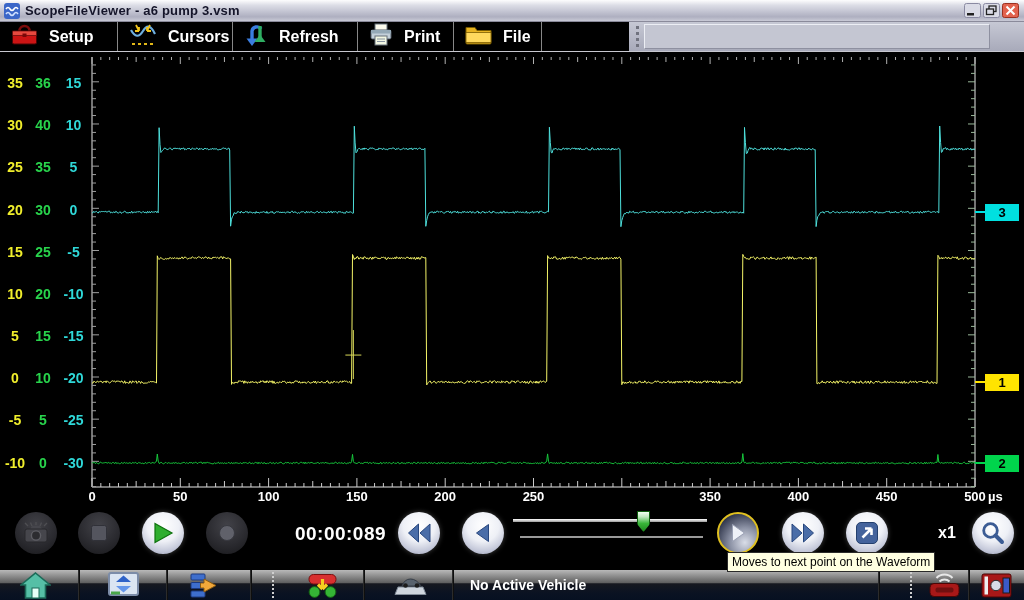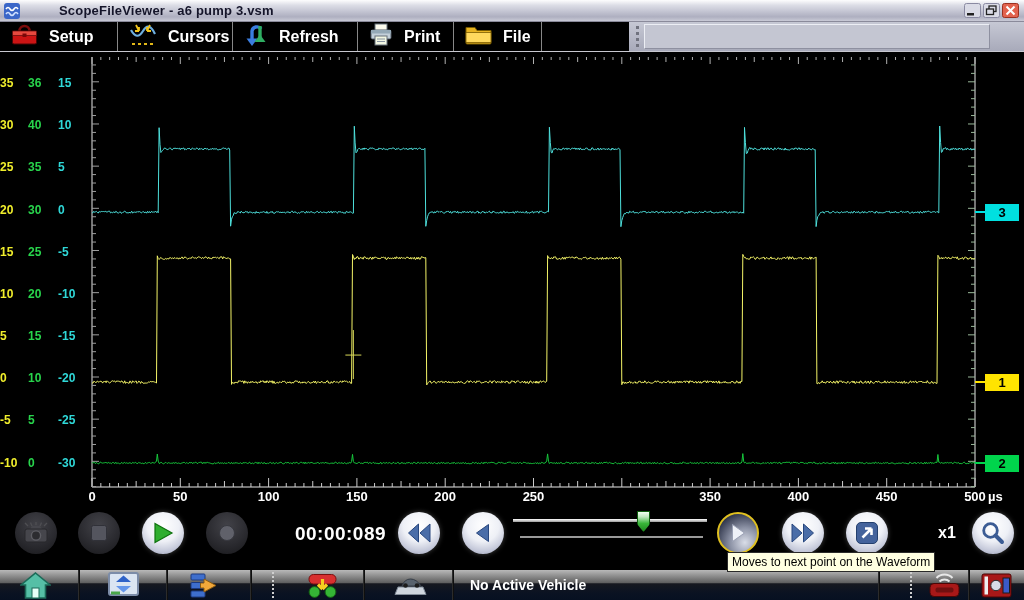--- a/index.html
+++ b/index.html
@@ -2,21 +2,21 @@
 <html><head>
 <meta charset="utf-8">
 <style>
   * { margin:0; padding:0; box-sizing:border-box; }
   body { background:#222; font-family:"Liberation Sans", sans-serif; }
   #screen { position:relative; width:1024px; height:600px; overflow:hidden; background:#000; }
 
   
   .titlebar { position:absolute; left:0; top:0; width:1024px; height:22px;
     background:linear-gradient(180deg,#fdfdfe 0%,#dcdde6 25%,#c3c4d2 55%,#aeafc0 80%,#c9cad6 100%);
-    display:flex; align-items:center; border-bottom:1px solid #8a8a9a;gap:34px; }
+    display:flex; align-items:center; border-bottom:1px solid #8a8a9a; }
   .titlebar .app-ico { margin-left:4px; display:flex; }
   .titlebar .title { margin-left:5px; font-size:13px; font-weight:bold; color:#15152a; letter-spacing:.2px; }
   .winbtns { position:absolute; right:5px; top:3px; display:flex; gap:2px; }
   .wbtn { width:17px; height:15px; display:flex; align-items:center; justify-content:center; cursor:default; }
 
   
   .toolbar { position:absolute; left:0; top:22px; width:1024px; height:30px; display:flex;
     border-bottom:1px solid #c8c8d0; background:#b2b4c2; }
   #toolbar-buttons { width:629px; height:100%; background:#000; display:flex; }
   .tb-btn { display:flex; align-items:center; height:100%; padding-left:11px; border-right:1px solid #888;
@@ -24,21 +24,21 @@
   .tb-btn .tb-label { color:#fff; font-size:16px; font-weight:bold; margin-left:11px; }
   .tb-rest { position:relative; flex:1; background:linear-gradient(180deg,#c6c8d4,#a8aaba); }
   .tb-grip { position:absolute; left:7px; top:4px; height:21px; width:0; border-left:3px dotted #70727e; }
   .tb-panel { position:absolute; left:15px; top:2px; width:346px; height:25px; background:#c4c6d2;
     border-top:1px solid #eceef4; border-left:1px solid #eceef4; border-right:1px solid #8e90a0;
     border-bottom:1px solid #8e90a0; }
 
   
   .scope { position:absolute; left:0; top:52px; width:1024px; height:455px; background:#000; }
   #plot-svg { position:absolute; left:0; top:0; }
-  .ylabel { position:absolute; font-size:12px; font-weight:bold; text-align:left; width:30px; height:18px;
+  .ylabel { position:absolute; font-size:14px; font-weight:bold; text-align:center; width:30px; height:18px;
     line-height:18px; }
   .xlabel { position:absolute; font-size:13px; font-weight:bold; color:#fff; width:50px; text-align:center;
     height:16px; line-height:16px; top:437px; }
   .xunit  { position:absolute; font-size:13px; font-weight:bold; color:#fff; top:437px; left:988px; }
   .badge { position:absolute; left:985px; width:34px; height:17px; text-align:center; font-size:13px;
     font-weight:bold; color:#000; line-height:17px; cursor:pointer; }
   .badge .leader { position:absolute; left:-10px; top:7px; width:10px; height:2px; }
 
   
   .controls { position:absolute; left:0; top:507px; width:1024px; height:63px; background:#000; }

